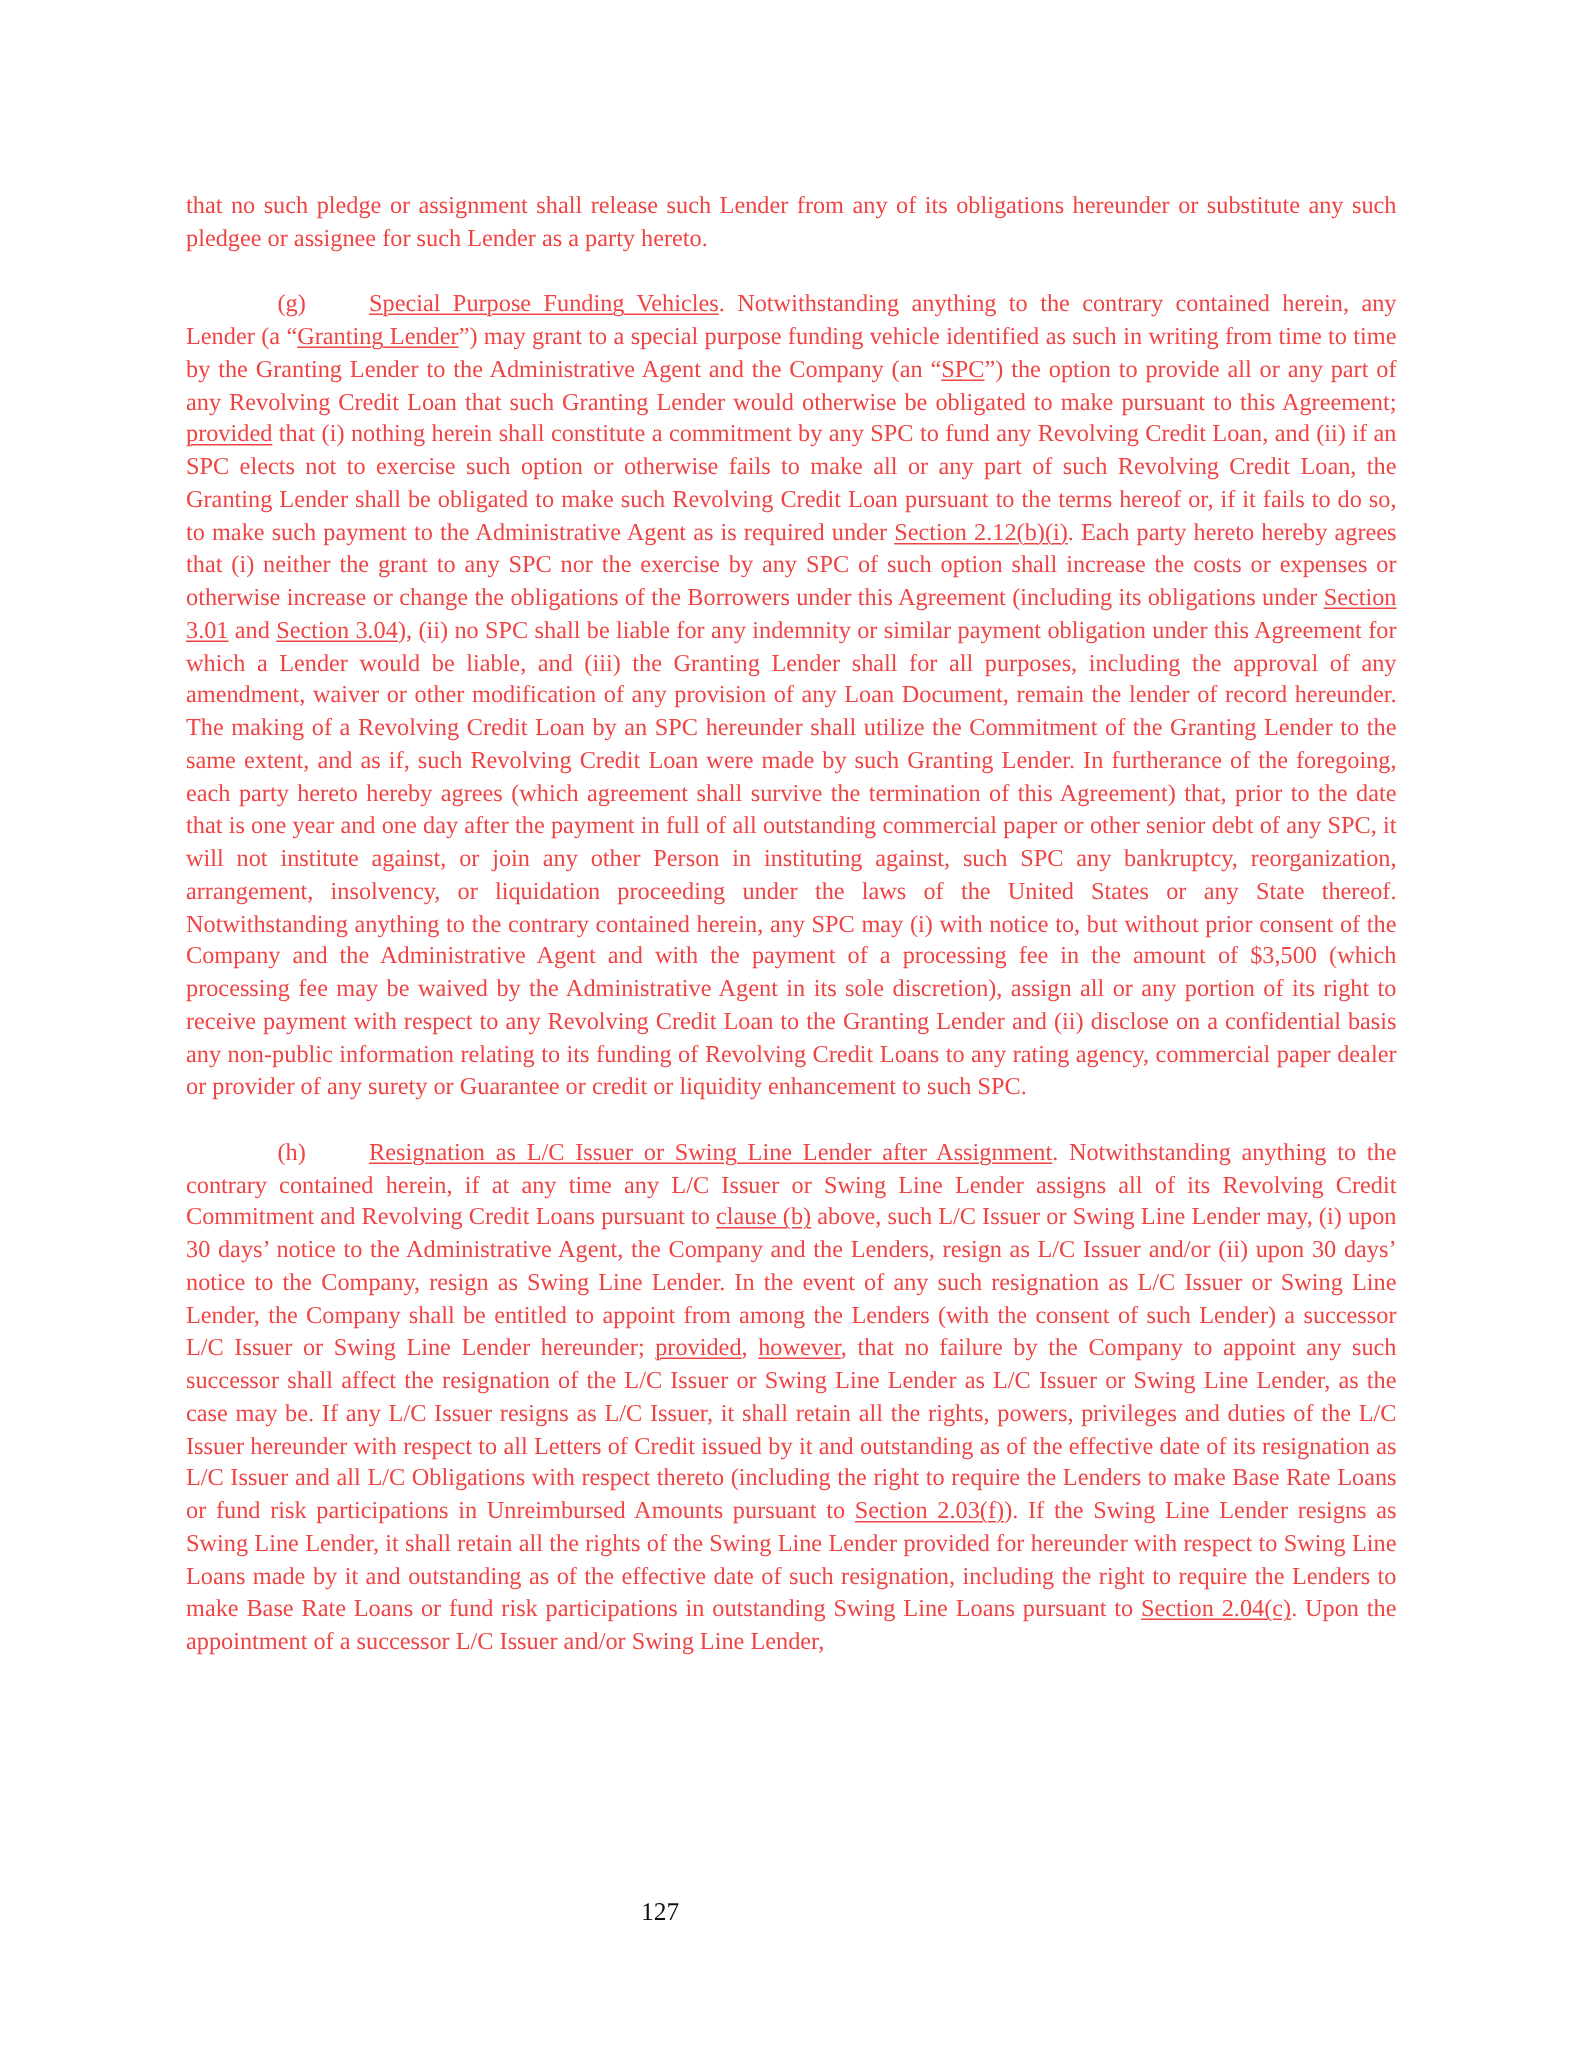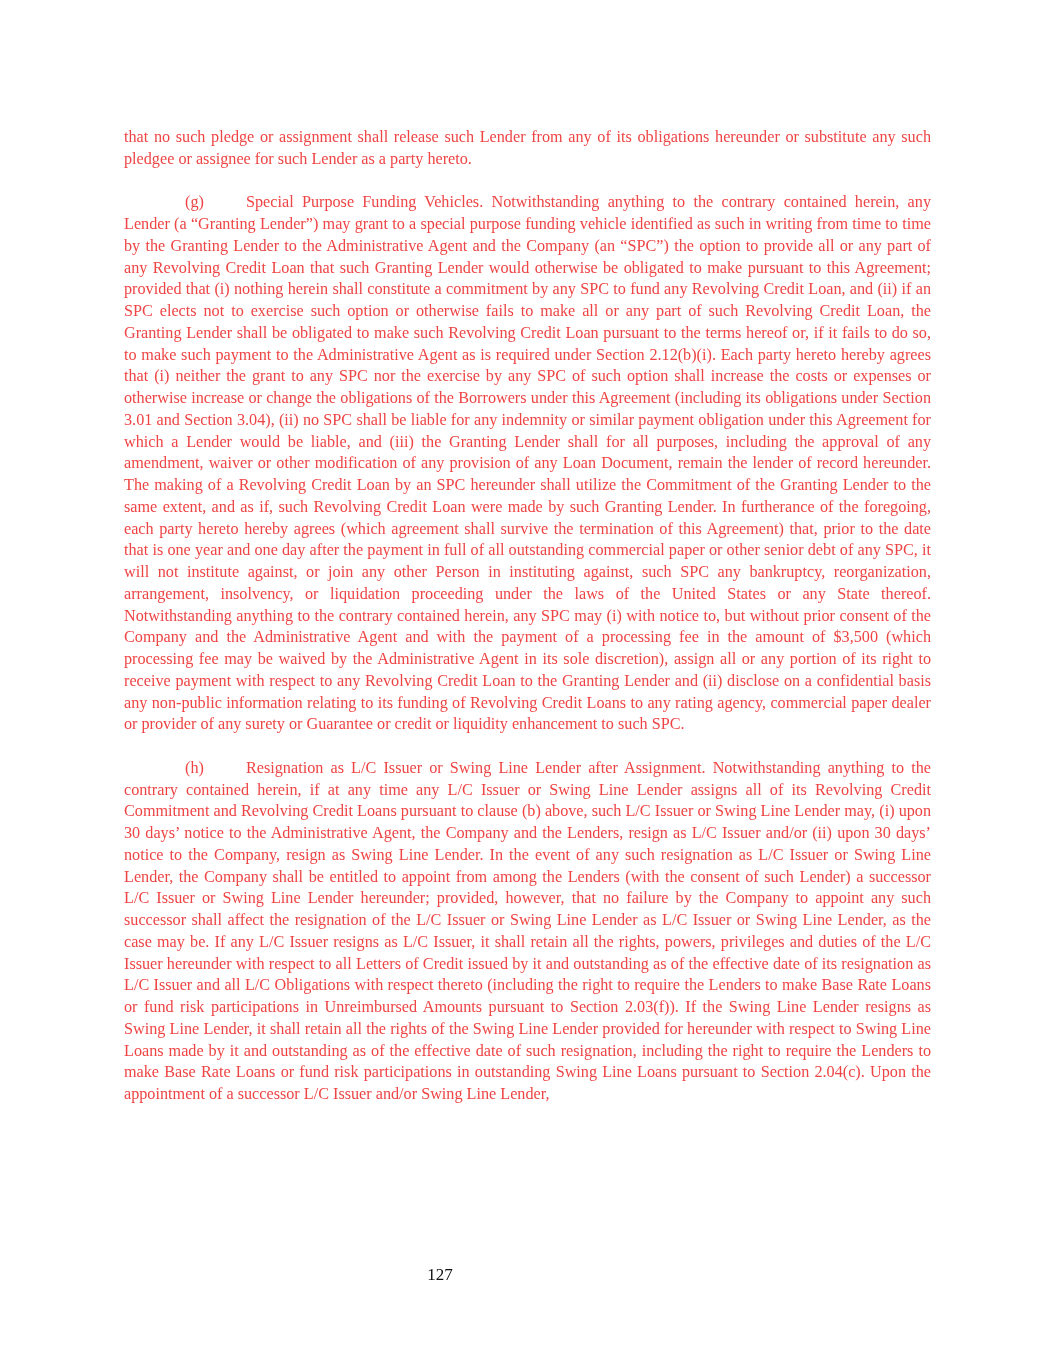--- a/index.html
+++ b/index.html
@@ -4,21 +4,21 @@
 <style>
   html, body { margin: 0; padding: 0; background: #ffffff; }
   body { width: 1055px; height: 1365px; position: relative; overflow: hidden; }
   .page {
     position: absolute; left: 124px; top: 127px; width: 807px;
     font-family: "Liberation Serif", serif; font-size: 16.2px; line-height: 21.75px;
     color: #ef4444; text-align: justify;
   }
   .para { margin: 0 0 21.75px 0; }
   .para .lead { display: inline-block; width: 61px; margin-left: 61px; }
-  .u { text-underline-offset: 2px; text-decoration-thickness: 1px; }
+  .u { text-decoration: underline; text-underline-offset: 2px; text-decoration-thickness: 1px; }
   .page-num {
     position: absolute; top: 1265px; left: 0; width: 880px; text-align: center;
     font-family: "Liberation Serif", serif; font-size: 17px; color: #111111;
   }
 </style>
 </head>
 <body>
 
 <div class="page">
   <p class="para"><span>that no such pledge or assignment shall release such Lender from any of its obligations hereunder or substitute any such pledgee or assignee for such Lender as a party hereto.</span></p>

